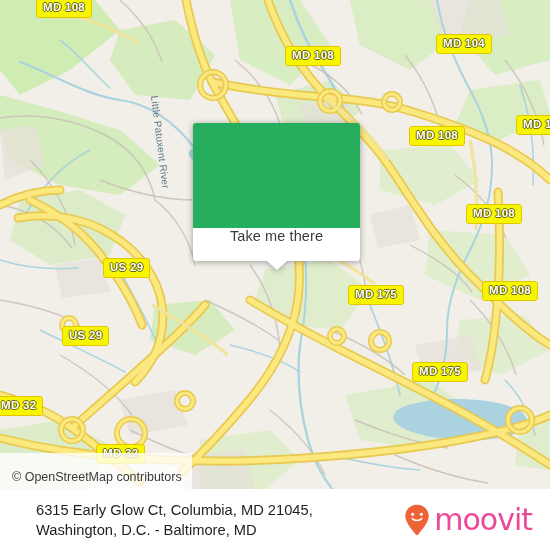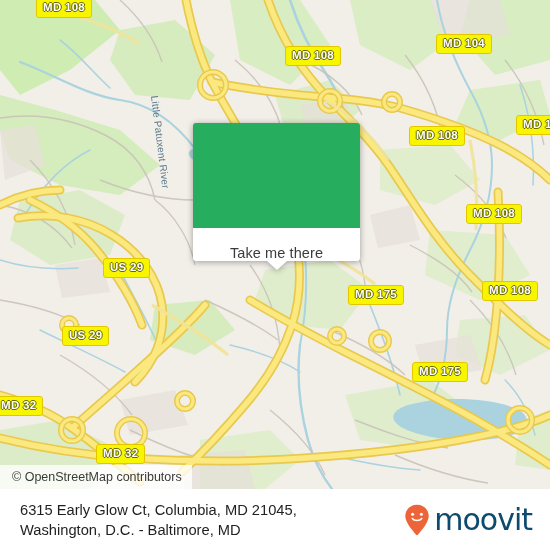--- a/index.html
+++ b/index.html
@@ -43,21 +43,21 @@
     color:#5b7a8c;
     white-space:nowrap;
     transform-origin:0 0;
     letter-spacing:.2px;
   }
 
   
   .attribution{
     position:absolute;left:0;bottom:0;
     height:24px;line-height:24px;
-    padding:0 10px 0 12px;
+    padding:12px 10px 0 12px;
     background:rgba(255,255,255,.78);
     font-size:12.5px;
     color:#3a3a3a;
     white-space:nowrap;
   }
 
   
   .popup{
     position:absolute;left:193px;top:123px;width:167px;
     filter:drop-shadow(0 1px 3px rgba(0,0,0,.35));
@@ -65,60 +65,60 @@
   .popup-image{
     width:100%;height:105px;
     background:#26ad5e;
     border-radius:3px 3px 0 0;
   }
   .popup-action{
     position:relative;
     width:100%;height:33px;
     background:#ffffff;
     border-radius:0 0 3px 3px;
-    display:flex;align-items:flex-end;justify-content:center;
+    display:flex;align-items:flex-start;justify-content:center;
     font-size:14.5px;
     color:#3b3b3b;
     cursor:pointer;
     letter-spacing:.1px;
   }
   .popup-tail{
     position:absolute;left:50%;top:100%;
     margin-left:-10px;
     width:0;height:0;
     border-left:10px solid transparent;
     border-right:10px solid transparent;
     border-top:9px solid #ffffff;
   }
 
   
   .footer{
     position:absolute;left:0;top:489px;width:550px;height:61px;
     background:#ffffff;
     display:flex;align-items:center;
     box-sizing:border-box;
-    padding:0 14px 0 20px;
+    padding:0 14px 0 36px;
   }
   .footer-address{
     flex:1 1 auto;
     font-size:14.7px;
     line-height:20px;
     color:#1f1f1f;
     white-space:pre-line;
   }
   .footer-logo{
     flex:0 0 auto;
     display:flex;align-items:center;gap:4px;
     padding-right:4px;
   }
   .logo-pin{width:26px;height:32px;display:block;}
   .logo-word{
     font-size:30px;
     line-height:30px;
-    color:#0c4a6e;
+    color:#ec4899;
     letter-spacing:-1px;
     font-weight:400;
     font-family:"DejaVu Sans","Liberation Sans",sans-serif;
   }
 </style>
 </head>
 <body>
 
 <div id="app">
 

